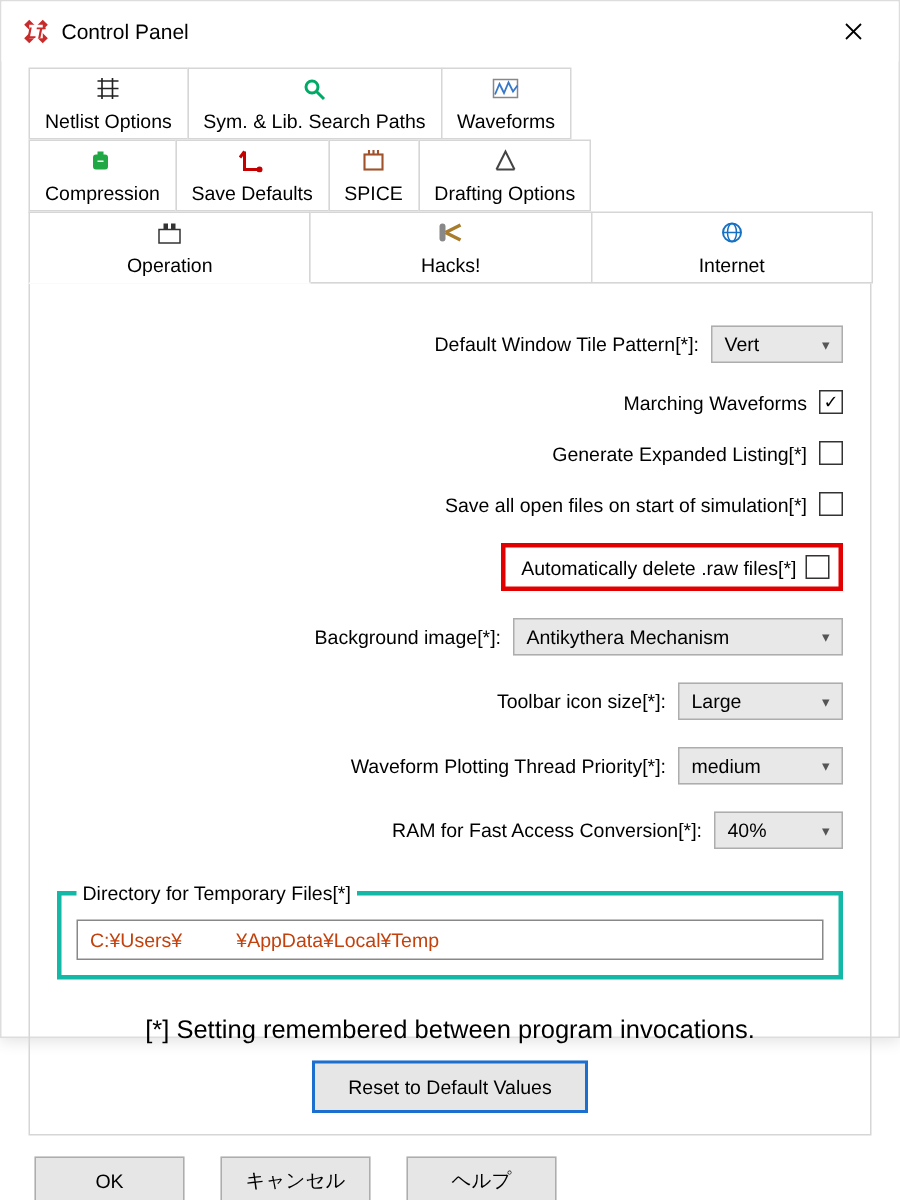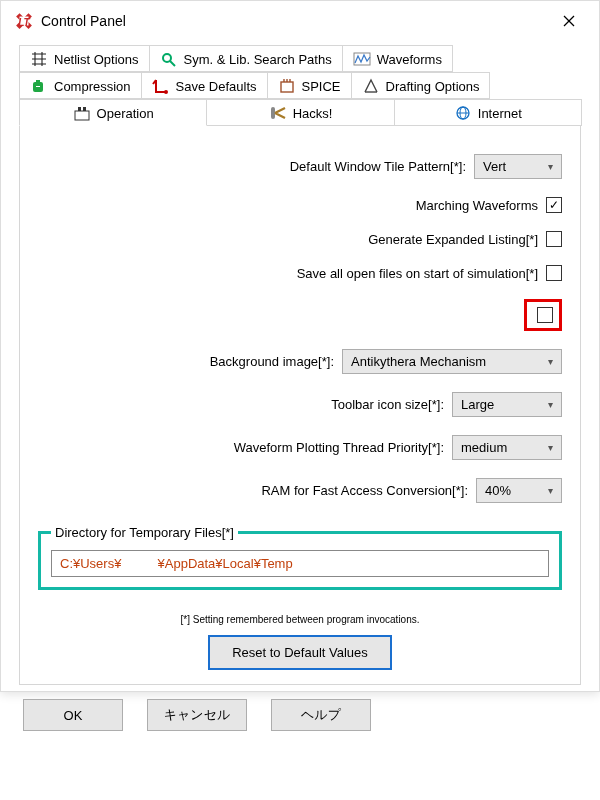--- a/index.html
+++ b/index.html
@@ -57,20 +57,21 @@
     align-items: center;
     gap: 6px;
     padding: 5px 10px 4px 10px;
     font-size: 13px;
     border: 1px solid #d6d6d6;
     border-bottom: 1px solid #d6d6d6;
     background: #fff;
     margin-right: -1px;
     cursor: default;
     position: relative;
+    flex-direction: column;
   }
   .tabrow .tab:first-child { margin-left: 0; }
   .tab.active {
     border-bottom: 1px solid #fff;
     z-index: 2;
   }
   .tabrow.row3 { margin-bottom: -1px; }
   .tabpage {
     border: 1px solid #d6d6d6;
     padding: 28px 18px 14px 18px;
@@ -138,21 +139,21 @@
     border: 1px solid #888;
     background: #fff;
     padding: 5px 8px;
     font-size: 13px;
     color: #c2410c;
   }
 
   .note {
     text-align: center;
     margin-top: 24px;
-    font-size: 10px;
+    font-size: 17px;
   }
   .reset-btn {
     margin: 10px auto 0 auto;
     display: block;
     padding: 8px 22px;
     background: #e6e6e6;
     border: 2px solid #1a6fcf;
     font-size: 13px;
     cursor: default;
   }
@@ -307,20 +308,21 @@
           <span class="chk"></span>
         </div>
 
         <div class="row">
           <span class="lbl">Save all open files on start of simulation[*]</span>
           <span class="chk"></span>
         </div>
 
         <div class="row">
           <div class="highlight">
+            <span class="lbl">Automatically delete .raw files[*]</span>
             <span class="chk"></span>
           </div>
         </div>
 
         <div class="row">
           <span class="lbl">Background image[*]:</span>
           <div class="select wide">
             <span>Antikythera Mechanism</span>
             <span class="caret">▾</span>
           </div>

